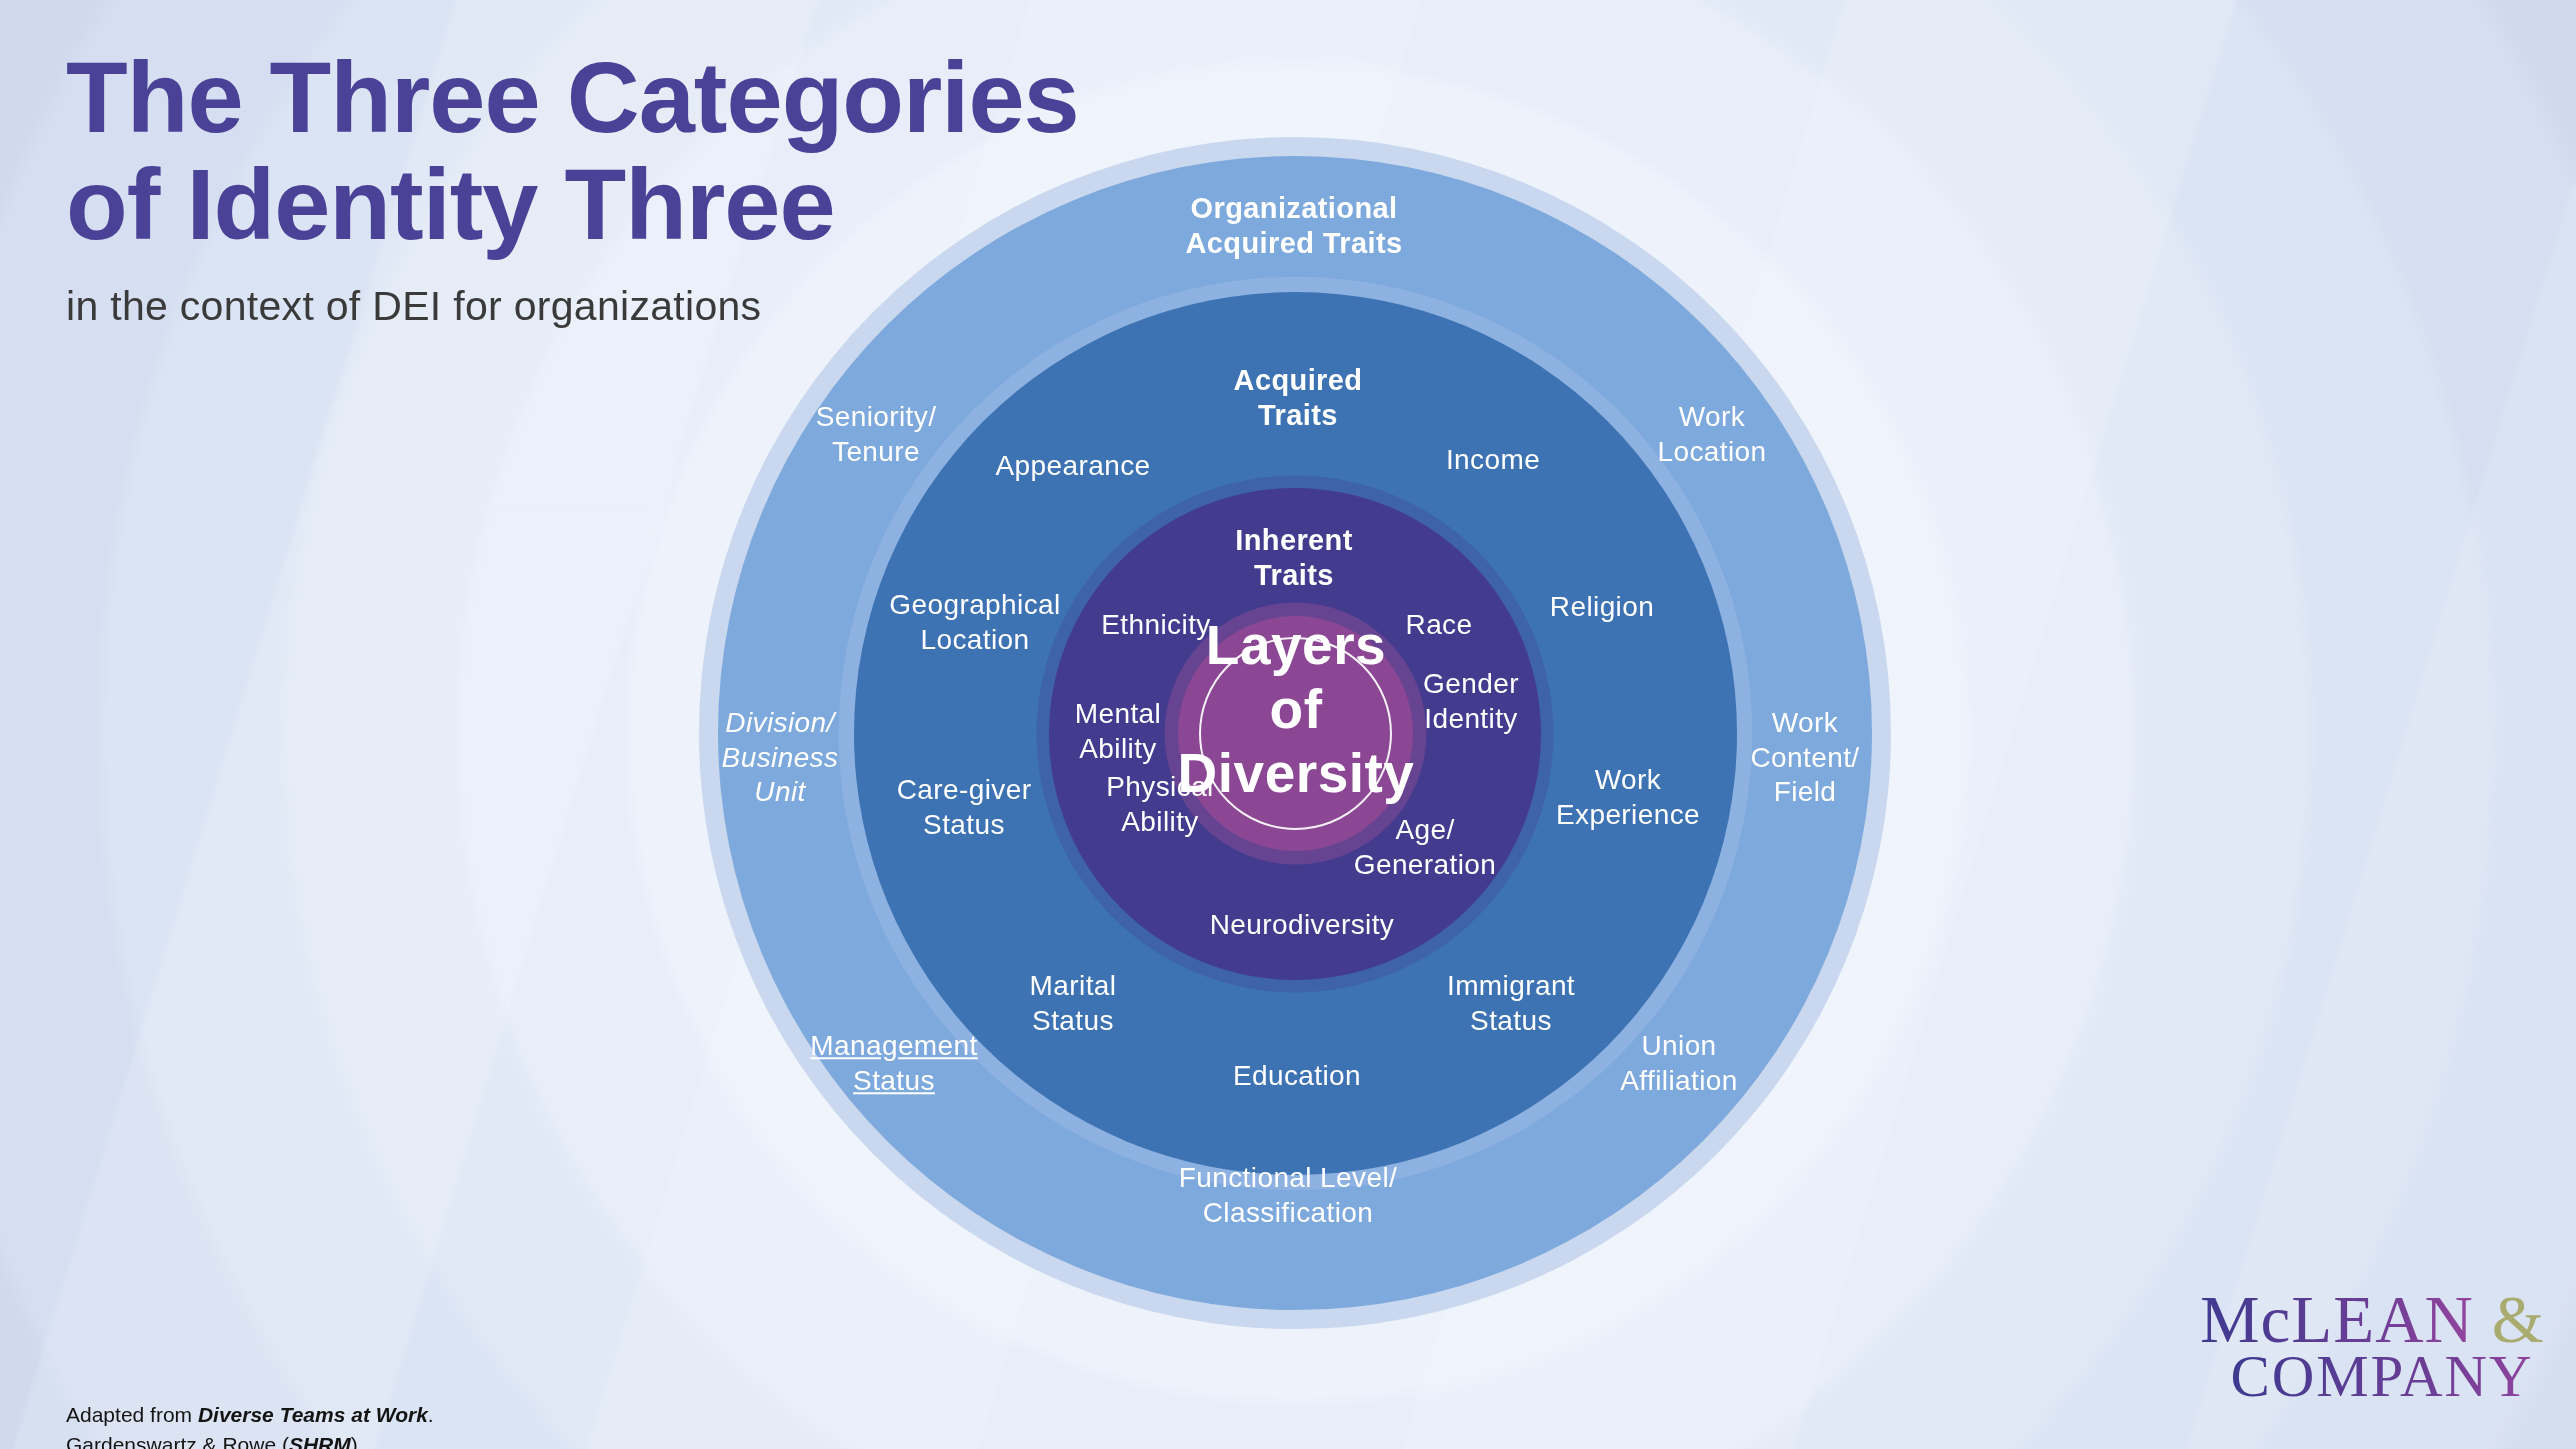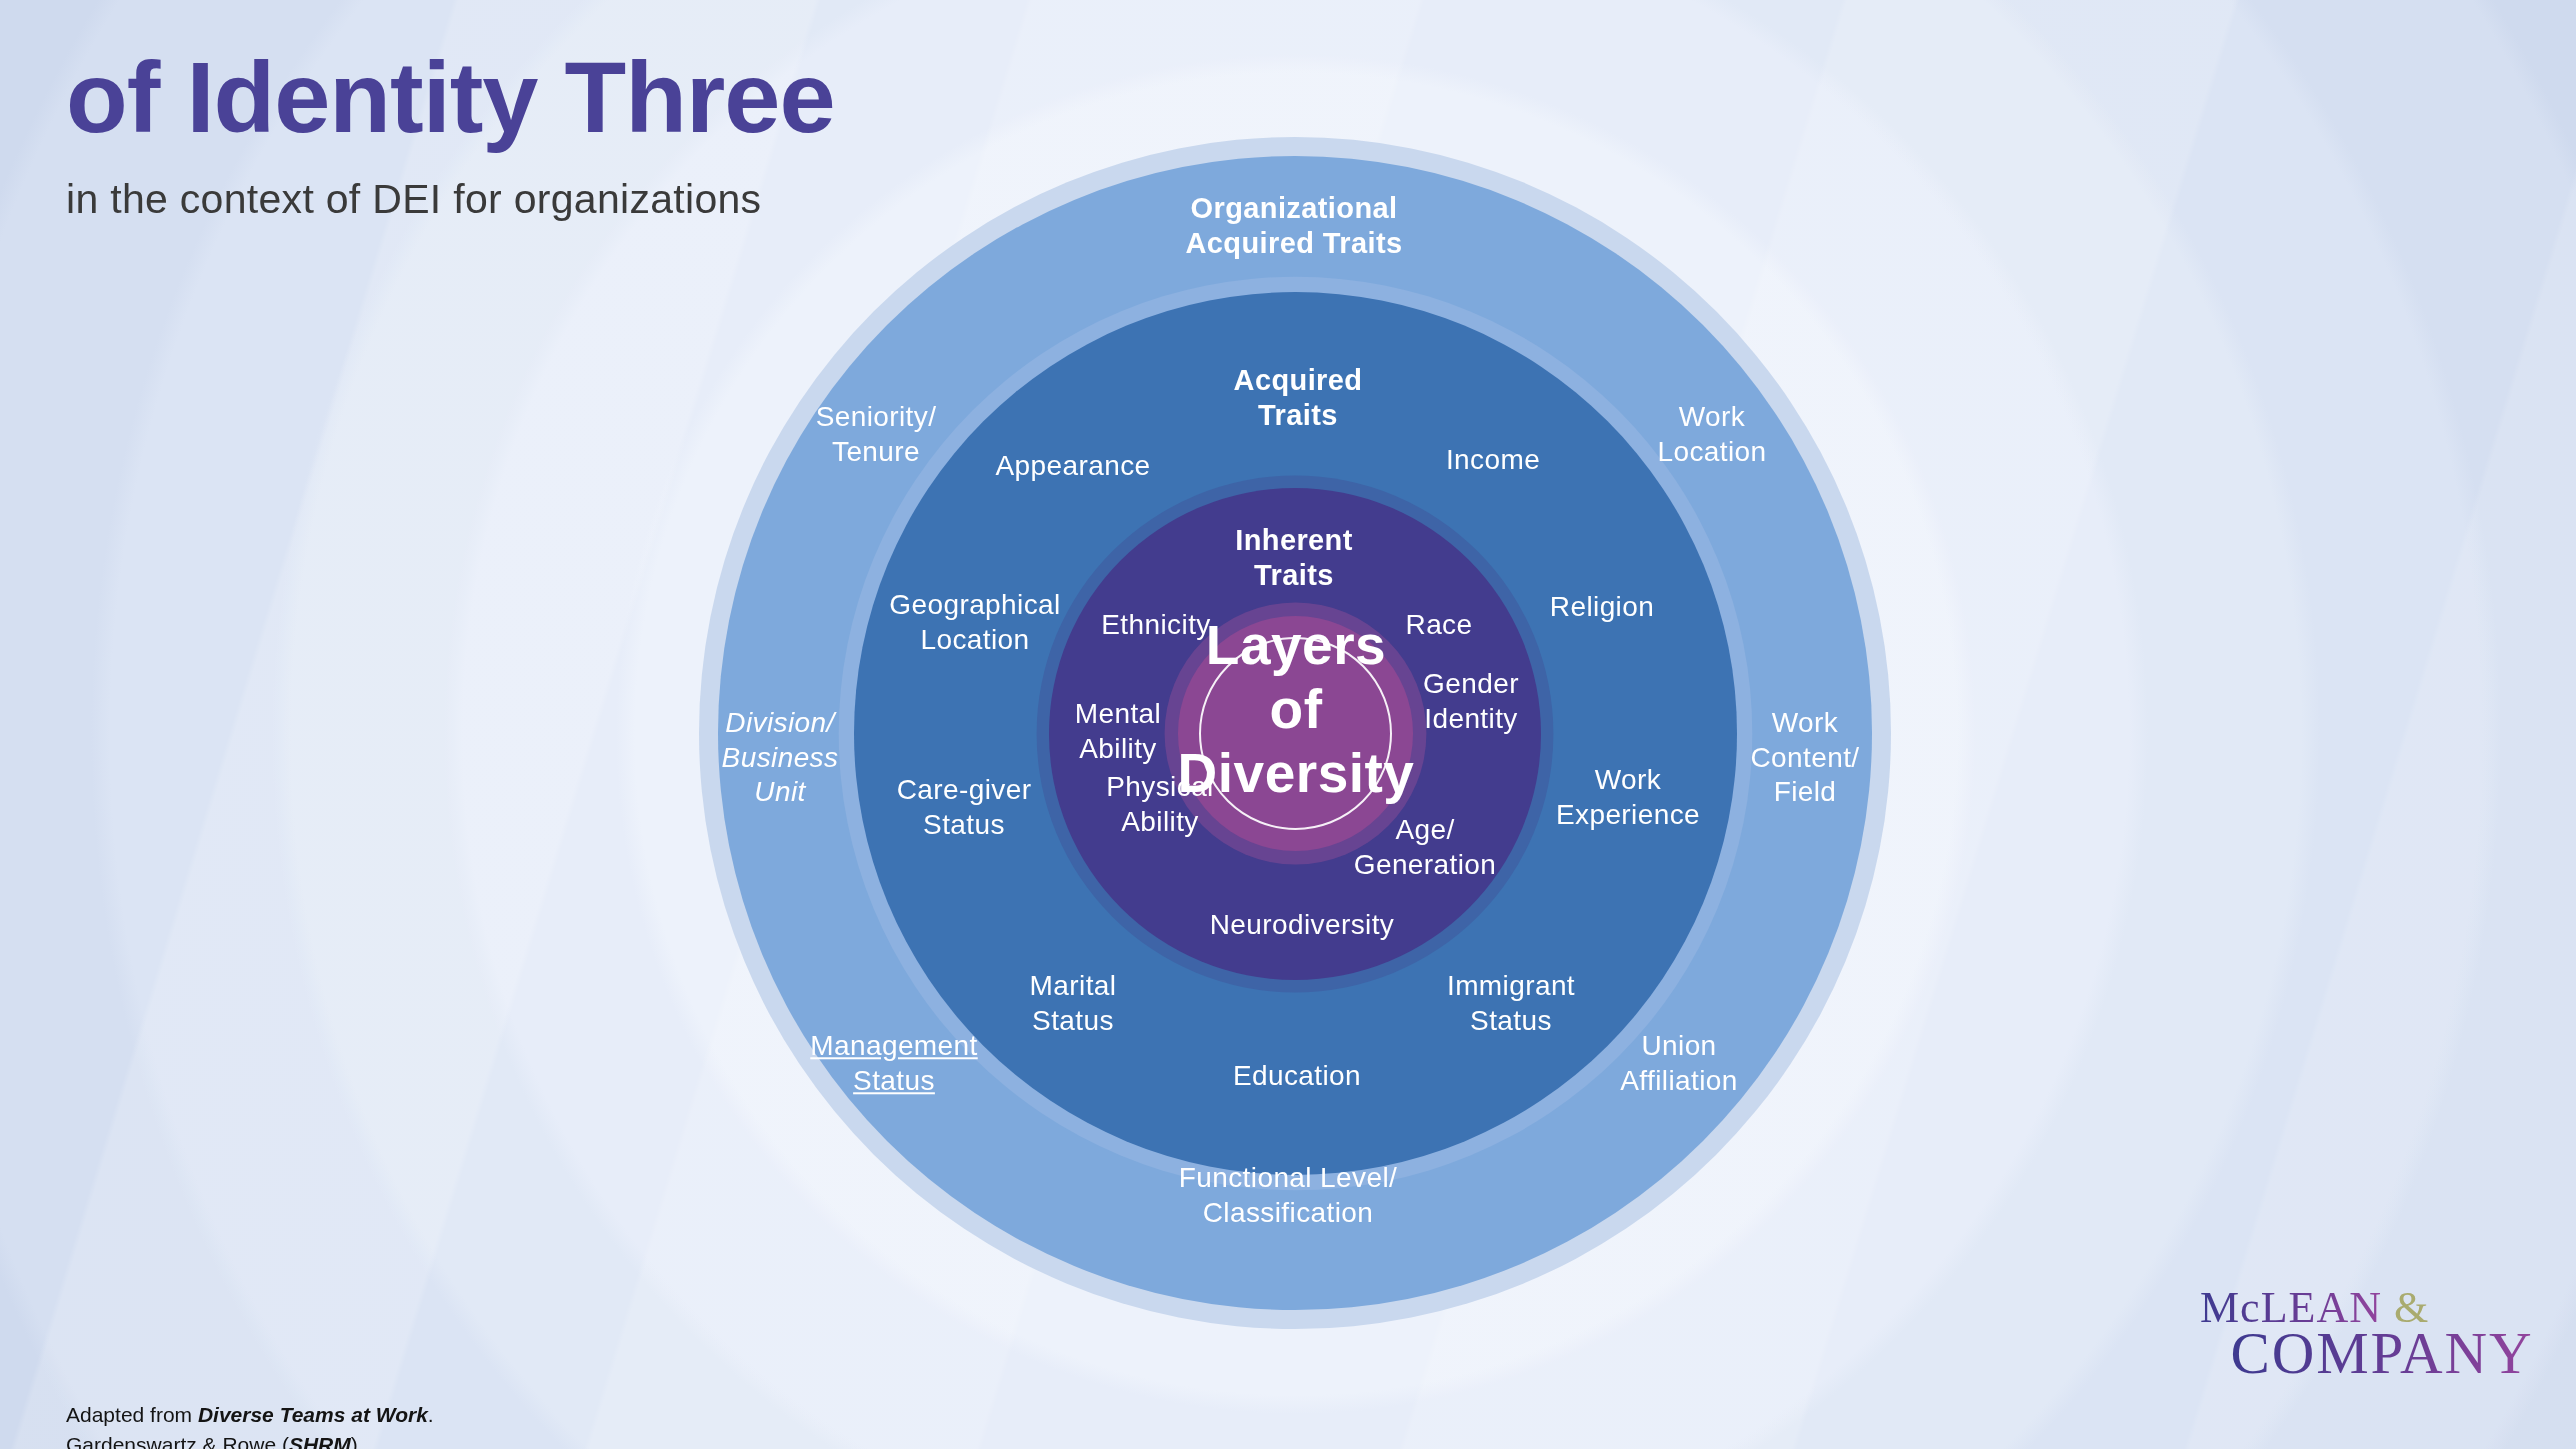--- a/index.html
+++ b/index.html
@@ -49,21 +49,21 @@
   }
   .subtitle{margin-top:25px;font-size:41px;color:#3a3a3a;letter-spacing:0.3px;}
 
   .attribution{position:absolute;left:66px;top:1400px;font-size:21px;color:#141414;line-height:1.42;}
   .bi{font-weight:bold;font-style:italic;}
 
   .logo{
     position:absolute;left:2200px;top:1286px;
     font-family:"Liberation Serif",serif;color:#53409a;line-height:1.0;
   }
-  .logo-line1{font-size:44px;letter-spacing:1px;}
+  .logo-line1{font-size:67px;letter-spacing:1px;}
   .logo-line2{font-size:59px;letter-spacing:1.9px;margin-left:30.5px;margin-top:-5.7px;}
   .logo-grad{color:#53409a;}
   @supports (-webkit-background-clip:text){
     .logo-grad{
       background:linear-gradient(90deg,#3e3a90 0%,#6a3d95 60%,#93449d 100%);
       -webkit-background-clip:text;background-clip:text;
       -webkit-text-fill-color:transparent;
     }
   }
   .logo-amp{color:#a9ab6f;}
@@ -129,20 +129,21 @@
   <div class="lbl" style="left:1471px;top:702px;">Gender
 Identity</div>
   <div class="lbl" style="left:1160px;top:805px;">Physical
 Ability</div>
   <div class="lbl" style="left:1425px;top:848px;">Age/
 Generation</div>
   <div class="lbl" style="left:1302px;top:925px;">Neurodiversity</div>
 
   <div class="title-block">
     <div class="title">
+      <div>The Three Categories</div>
       <div>of Identity Three</div>
     </div>
     <div class="subtitle">in the context of DEI for organizations</div>
   </div>
 
   <div class="attribution">
     <div><span>Adapted from </span><span class="bi">Diverse Teams at Work</span><span>.</span></div>
     <div><span>Gardenswartz &amp; Rowe (</span><span class="bi">SHRM</span><span>)</span></div>
   </div>
 

